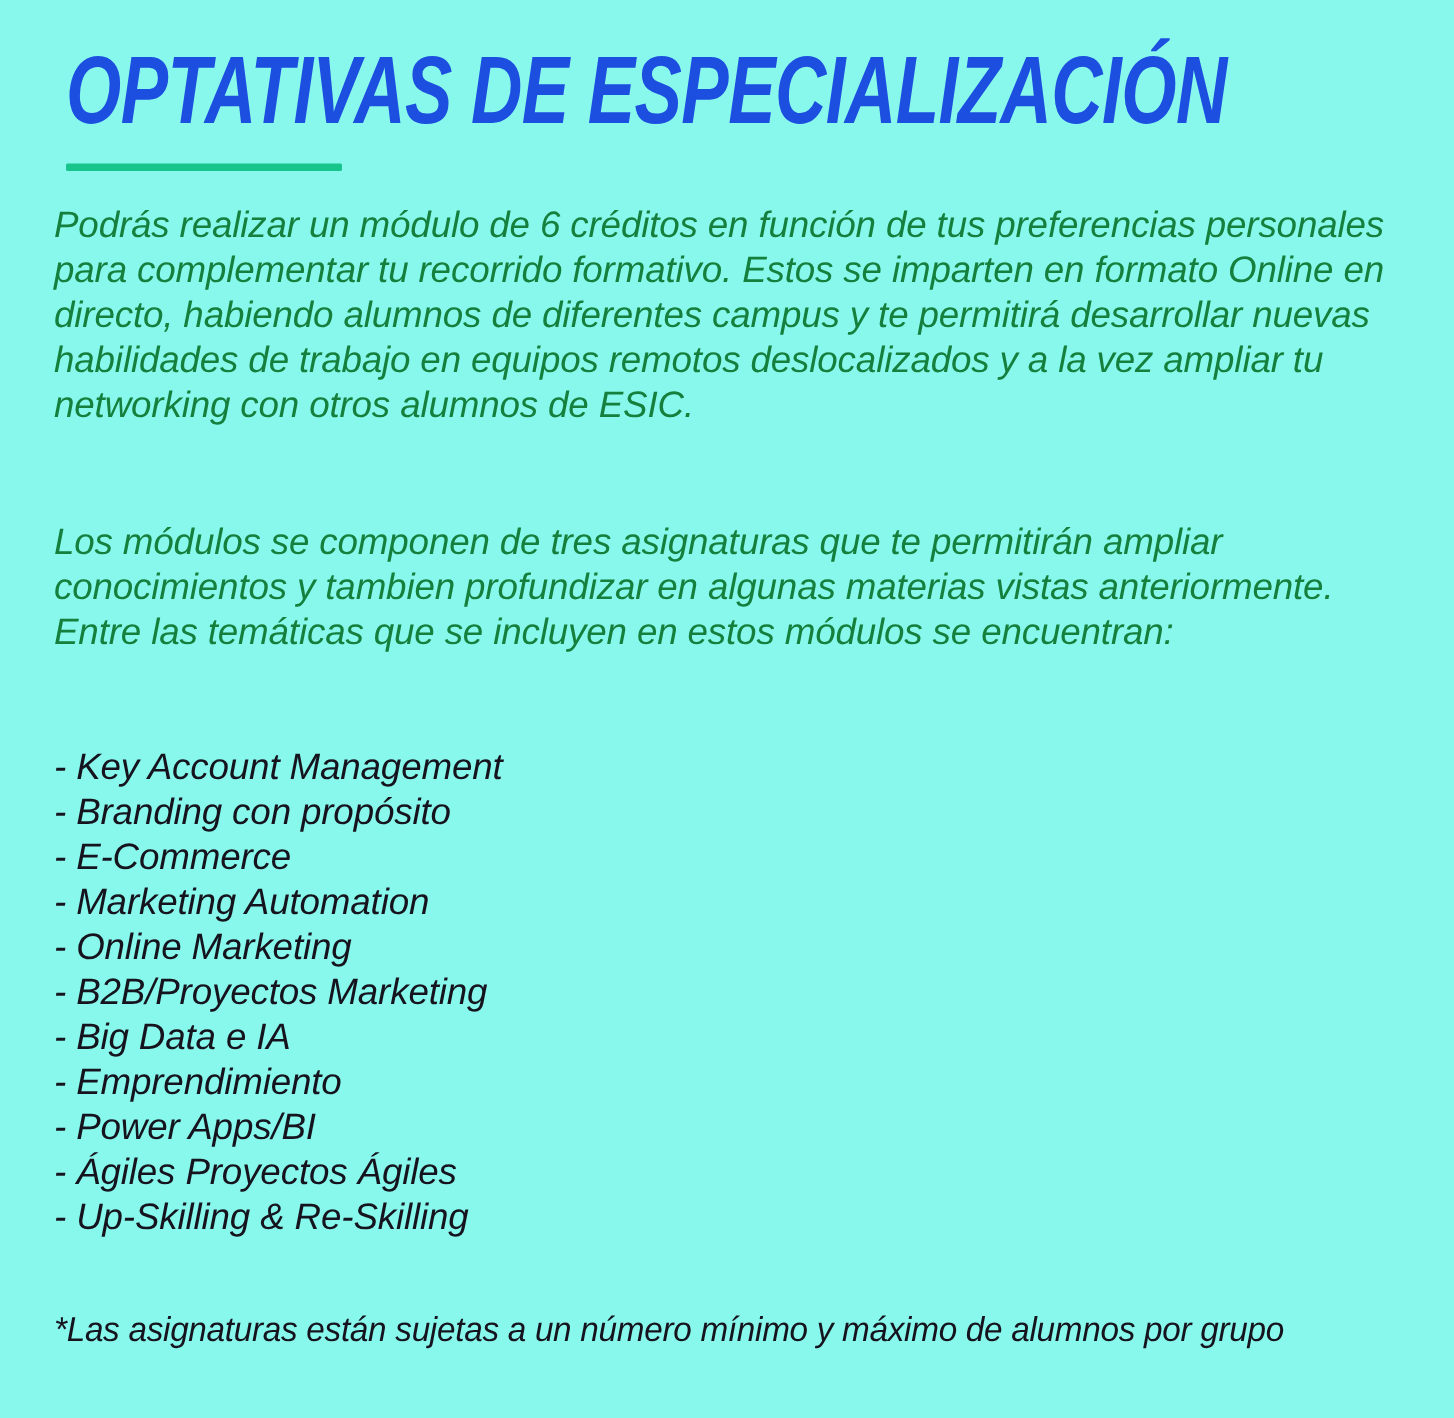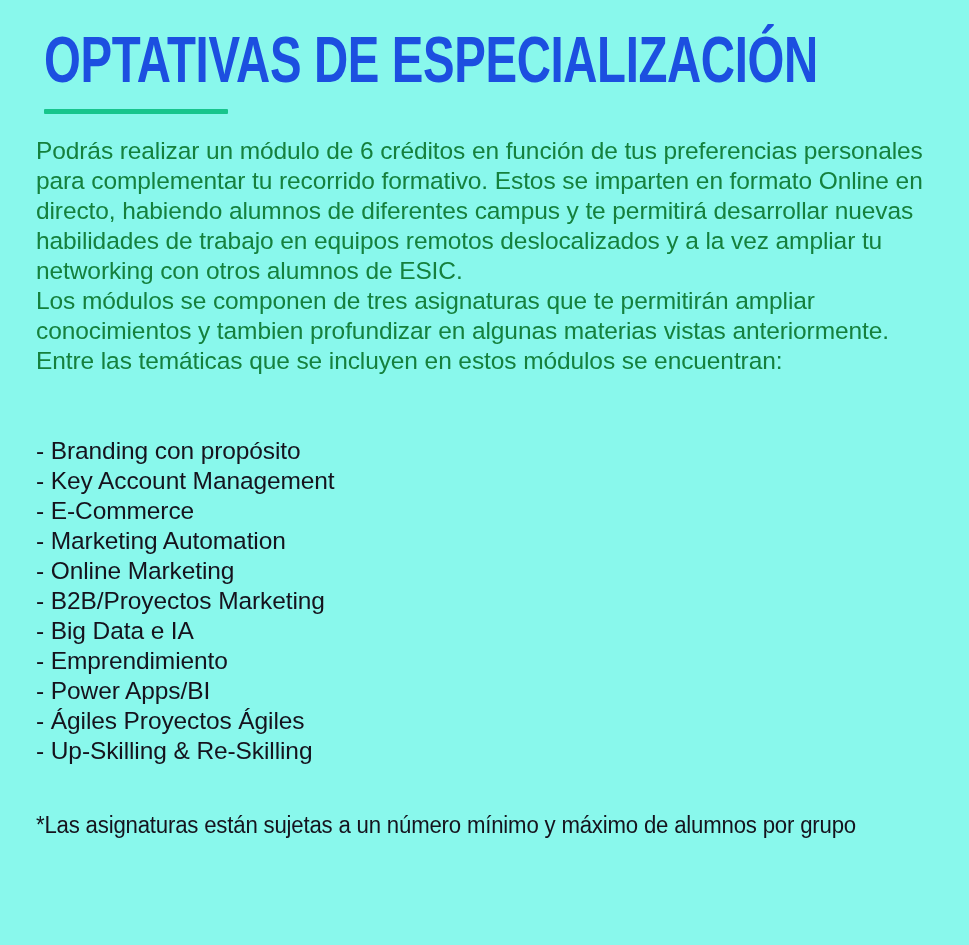--- a/index.html
+++ b/index.html
@@ -15,20 +15,21 @@
     overflow: hidden;
     position: relative;
   }
 
   .slide {
     position: relative;
     width: 797px;
     height: 945px;
     box-sizing: border-box;
     padding: 0;
+    font-style: italic;
   }
 
   
   .title-block {
     position: absolute;
     left: 44px;
     top: 27px;
   }
   .page-title {
     margin: 0;
@@ -61,20 +62,21 @@
 
   .para {
     margin: 0;
     font-size: 24.5px;
     line-height: 30px;
     letter-spacing: -0.1px;
     font-weight: 400;
     color: #15803d;
   }
   .para + .para {
+    margin-top: 61px;
   }
 
   .topic-list {
     list-style: none;
     margin: 60px 0 0 0;
     padding: 0;
   }
   .topic-list li {
     font-size: 24.5px;
     line-height: 30px;
@@ -104,22 +106,22 @@
     <div class="title-rule"></div>
   </div>
 
   <div class="content">
 
     <p class="para">Podrás realizar un módulo de 6 créditos en función de tus preferencias personales para complementar tu recorrido formativo. Estos se imparten en formato Online en directo, habiendo alumnos de diferentes campus y te permitirá desarrollar nuevas habilidades de trabajo en equipos remotos deslocalizados y a la vez ampliar tu networking con otros alumnos de ESIC.</p>
 
     <p class="para">Los módulos se componen de tres asignaturas que te permitirán ampliar conocimientos y tambien profundizar en algunas materias vistas anteriormente. Entre las temáticas que se incluyen en estos módulos se encuentran:</p>
 
     <ul class="topic-list">
+      <li>- Key Account Management</li>
       <li>- Branding con propósito</li>
-      <li>- Key Account Management</li>
       <li>- E-Commerce</li>
       <li>- Marketing Automation</li>
       <li>- Online Marketing</li>
       <li>- B2B/Proyectos Marketing</li>
       <li>- Big Data e IA</li>
       <li>- Emprendimiento</li>
       <li>- Power Apps/BI</li>
       <li>- Ágiles Proyectos Ágiles</li>
       <li>- Up-Skilling &amp; Re-Skilling</li>
     </ul>

